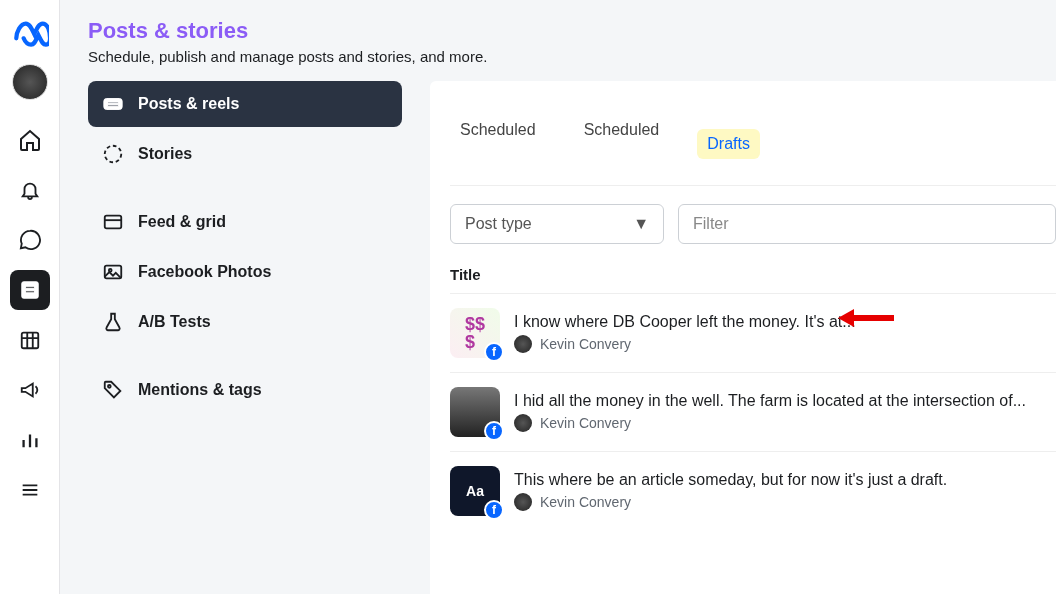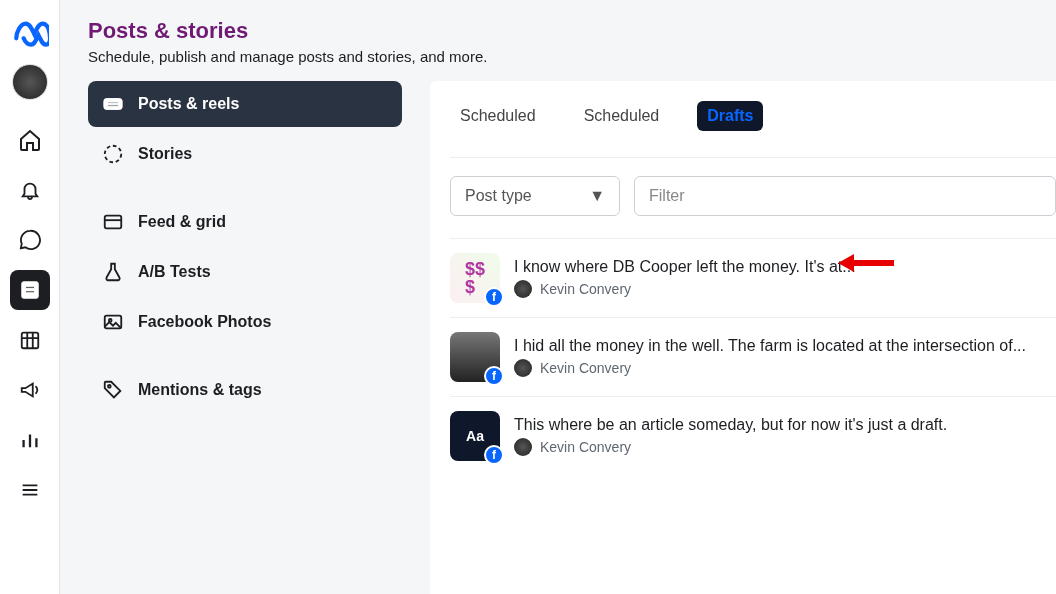--- a/index.html
+++ b/index.html
@@ -8,38 +8,38 @@
     .left-rail { width: 60px; background: #fff; border-right: 1px solid #e4e4e7; display: flex; flex-direction: column; align-items: center; padding-top: 12px; gap: 4px; }
     .meta-logo { width: 40px; height: 40px; display: flex; align-items: center; justify-content: center; margin-bottom: 8px; }
     .avatar { width: 36px; height: 36px; border-radius: 50%; border: 1px solid #ddd; background: radial-gradient(#555, #222); margin-bottom: 16px; }
     .rail-icon { width: 40px; height: 40px; display: flex; align-items: center; justify-content: center; border-radius: 8px; cursor: pointer; margin-bottom: 6px; }
     .rail-icon.active { background: #1c1e21; }
     .rail-icon.active svg { stroke: #fff; fill: #fff; }
     .rail-icon svg { stroke: #1c1e21; }
     
     .main-area { flex: 1; display: flex; flex-direction: column; padding: 18px 0 0 28px; }
     .page-header { margin-bottom: 16px; }
-    .page-title { font-size: 22px; font-weight: 700; color: #701a75; margin-bottom: 4px; }
+    .page-title { font-size: 22px; font-weight: 700; color: #8b5cf6; margin-bottom: 4px; }
     .page-subtitle { font-size: 15px; color: #1c1e21; }
     
     .content-row { display: flex; gap: 28px; flex: 1; }
     
     .side-nav { width: 314px; display: flex; flex-direction: column; gap: 4px; }
     .nav-item { display: flex; align-items: center; gap: 14px; padding: 12px 14px; border-radius: 8px; font-size: 16px; font-weight: 600; color: #1c1e21; cursor: pointer; }
     .nav-item.active { background: #2a3342; color: #fff; }
     .nav-item .nav-icon { width: 22px; height: 22px; display: flex; align-items: center; justify-content: center; }
     .nav-gap { height: 14px; }
     
     .panel { flex: 1; background: #fff; border-radius: 6px 0 0 0; padding: 20px 0 0 20px; overflow: hidden; }
     .tabs { display: flex; gap: 28px; align-items: center; margin-bottom: 26px; font-size: 16px; }
     .tab { color: #444; cursor: pointer; padding: 6px 10px; border-radius: 6px; }
-    .tab.active { color: #0866ff; font-weight: 700; background: #0f172a; }
+    .tab.active { color: #0866ff; font-weight: 400; background: #fef9c3; margin-top: 28px; }
     
     .filters { display: flex; gap: 14px; margin-bottom: 22px; border-top: 1px solid #eee; padding-top: 18px; }
-    .select { border: 1px solid #ccd0d5; border-radius: 6px; padding: 10px 14px; font-size: 16px; display: flex; align-items: center; justify-content: space-between; width: 170px; cursor: pointer; color: #555; }
+    .select { border: 1px solid #ccd0d5; border-radius: 6px; padding: 10px 14px; font-size: 16px; display: flex; align-items: center; justify-content: space-between; width: 214px; cursor: pointer; color: #555; }
     .text-input { border: 1px solid #ccd0d5; border-radius: 6px; padding: 10px 14px; font-size: 16px; flex: 1; color: #404040; }
     .text-input::placeholder { color: #888; }
     
     .col-title { font-size: 15px; font-weight: 700; color: #1c1e21; margin-bottom: 10px; }
     .draft-row { display: flex; align-items: center; gap: 14px; padding: 14px 0; border-top: 1px solid #eee; cursor: pointer; position: relative; }
     .thumb { width: 50px; height: 50px; border-radius: 8px; background: #e4e6eb; position: relative; flex-shrink: 0; display: flex; align-items: center; justify-content: center; font-size: 11px; font-weight: 700; }
     .thumb .fb-badge { position: absolute; bottom: -4px; right: -4px; width: 20px; height: 20px; background: #0866ff; border-radius: 50%; border: 2px solid #fff; display: flex; align-items: center; justify-content: center; color: #fff; font-size: 12px; font-weight: 700; }
     .thumb.t1 { background: linear-gradient(45deg, #fceef3, #f0fce9); color: #b038a0; }
     .thumb.t2 { background: linear-gradient(#777, #222); }
     .thumb.t3 { background: #0f172a; color: #fff; font-size: 14px; }
@@ -138,34 +138,34 @@
           <svg width="22" height="22" viewBox="0 0 24 24" fill="none" stroke="#1c1e21" stroke-width="2">
               <rect x="3" y="5" width="18" height="14" rx="2"></rect>
               <path d="M3 10h18"></path>
             </svg>
         </span>
         <span>Feed &amp; grid</span>
       </div>
       <div class="nav-item">
         <span class="nav-icon">
           <svg width="22" height="22" viewBox="0 0 24 24" fill="none" stroke="#1c1e21" stroke-width="2">
-              <path d="M9 3h6M10 3v6l-5 9a2 2 0 002 3h10a2 2 0 002-3l-5-9V3"></path>
-            </svg>
-        </span>
-        <span>A/B Tests</span>
-      </div>
-      <div class="nav-item">
-        <span class="nav-icon">
-          <svg width="22" height="22" viewBox="0 0 24 24" fill="none" stroke="#1c1e21" stroke-width="2">
               <rect x="3" y="5" width="18" height="14" rx="2"></rect>
               <circle cx="9" cy="10" r="1.5"></circle>
               <path d="M3 17l5-5 4 4 3-3 6 6"></path>
             </svg>
         </span>
         <span>Facebook Photos</span>
+      </div>
+      <div class="nav-item">
+        <span class="nav-icon">
+          <svg width="22" height="22" viewBox="0 0 24 24" fill="none" stroke="#1c1e21" stroke-width="2">
+              <path d="M9 3h6M10 3v6l-5 9a2 2 0 002 3h10a2 2 0 002-3l-5-9V3"></path>
+            </svg>
+        </span>
+        <span>A/B Tests</span>
       </div>
       <div class="nav-gap"></div>
       <div class="nav-item">
         <span class="nav-icon">
           <svg width="22" height="22" viewBox="0 0 24 24" fill="none" stroke="#1c1e21" stroke-width="2">
               <path d="M3 10V4a1 1 0 011-1h6l10 10-7 7L3 10z"></path>
               <circle cx="8" cy="8" r="1.5"></circle>
             </svg>
         </span>
         <span>Mentions &amp; tags</span>
@@ -180,20 +180,21 @@
       </div>
 
       <div class="filters">
         <div class="select">
           <span>Post type</span>
           <span>▼</span>
         </div>
         <input class="text-input" type="text" placeholder="Filter" style="">
       </div>
 
+      <div class="col-title">Title</div>
 
       <div class="draft-row">
         <div class="thumb t1">
           <span class="thumb-dollars">$$<br>$</span>
           <span class="fb-badge">f</span>
         </div>
         <div class="draft-text">
           <div class="draft-title">I know where DB Cooper left the money. It's at...</div>
           <div class="draft-author">
             <span class="mini-avatar"></span>

